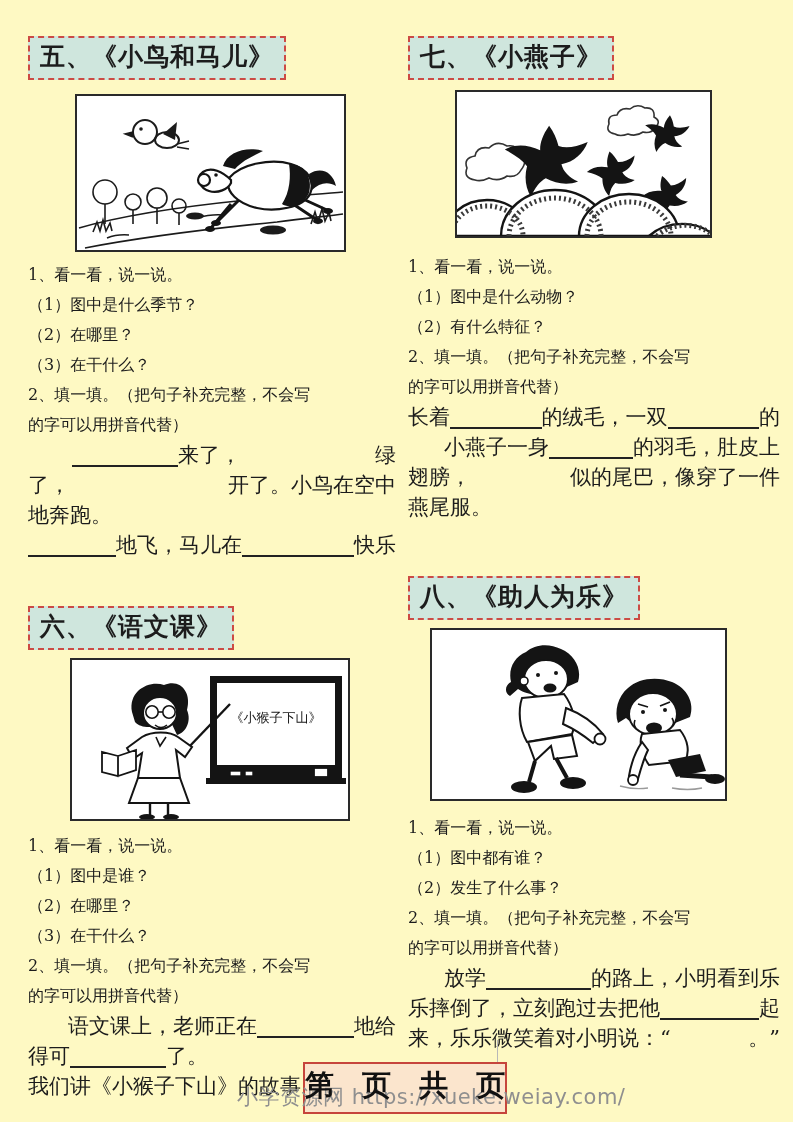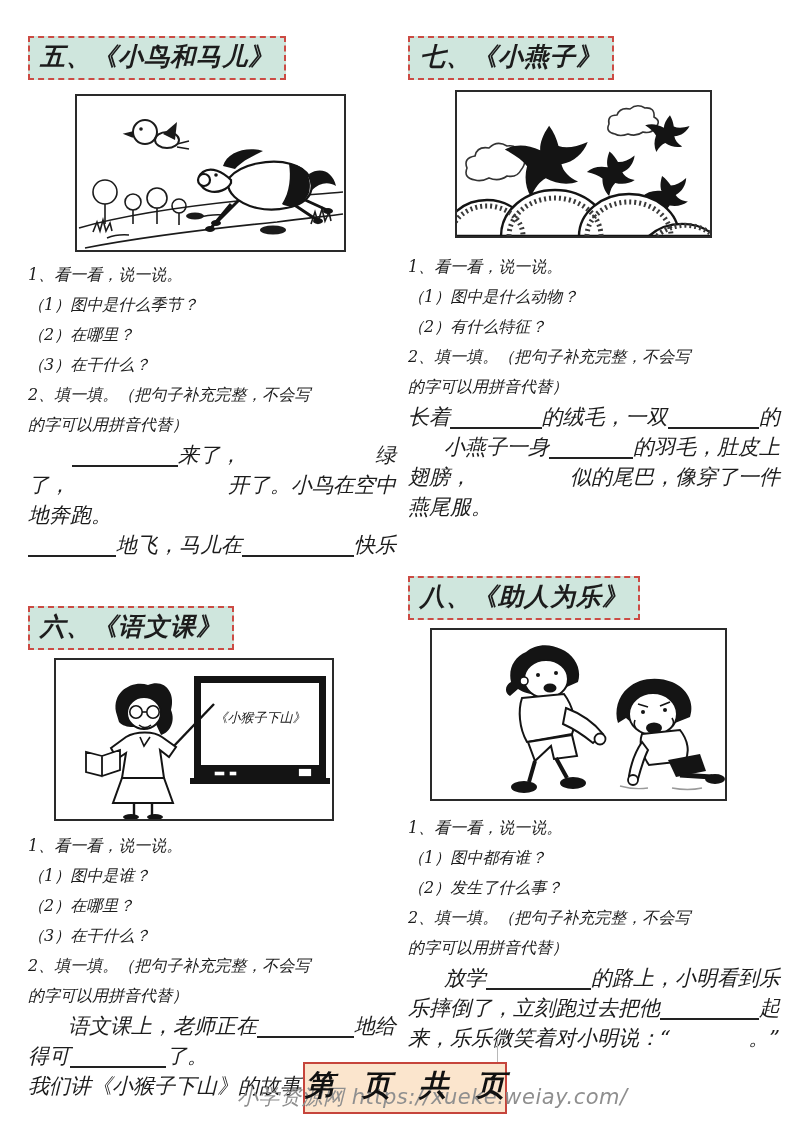--- a/index.html
+++ b/index.html
@@ -1,19 +1,19 @@
 <!DOCTYPE html>
 <html><head>
 <meta charset="utf-8">
 <style>
   html,body { margin:0; padding:0; background:#e9e6d8; }
   #page {
     position:relative; width:793px; height:1122px; margin:0 auto;
-    background:#ffffff; overflow:hidden;
-    font-family:"DejaVu Serif", serif; color:#1c1c1c;font-style:italic;
+    background:#fef9c3; overflow:hidden;
+    font-family:"DejaVu Serif", serif; color:#1c1c1c;
   }
   .col { position:absolute; top:36px; }
   .col-left  { left:28px;  width:368px; }
   .col-right { left:408px; width:372px; }
 
   .sec-title {
     display:inline-block; background:#cfe6dd; border:2px dashed #cc4b44;
     padding:2px 10px 5px; font-size:25px; font-weight:700; letter-spacing:1px;
     white-space:nowrap;
   }
@@ -25,21 +25,21 @@
   .fill-line > span { display:inline-block; }
   .blank { border-bottom:2px solid #222; height:20px; margin-bottom:3px; }
   .blank.grow { flex:1 1 auto; min-width:50px; }
   .sp { flex:1 1 auto; }
   .ind { flex:0 0 auto; }
 
   .sec-six   { margin-top:46px; }
   .sec-eight { margin-top:54px; }
 
   .art-five  { width:267px; height:154px; margin:14px 0 8px 47px; }
-  .art-six   { width:276px; height:159px; margin:8px 0 10px 26px; }
+  .art-six   { width:276px; height:159px; margin:8px 0 10px 42px; }
   .art-seven { width:253px; height:144px; margin:10px 0 14px 47px; }
   .art-eight { width:293px; height:169px; margin:8px 0 12px 22px; }
 
   .watermark {
     position:absolute; left:237px; top:1083px; z-index:3;
     font-family:"DejaVu Sans", sans-serif; font-size:21px; color:#8f8f8f;
     letter-spacing:0.5px; white-space:nowrap;
   }
   .footer-box {
     position:absolute; left:303px; top:1062px;

